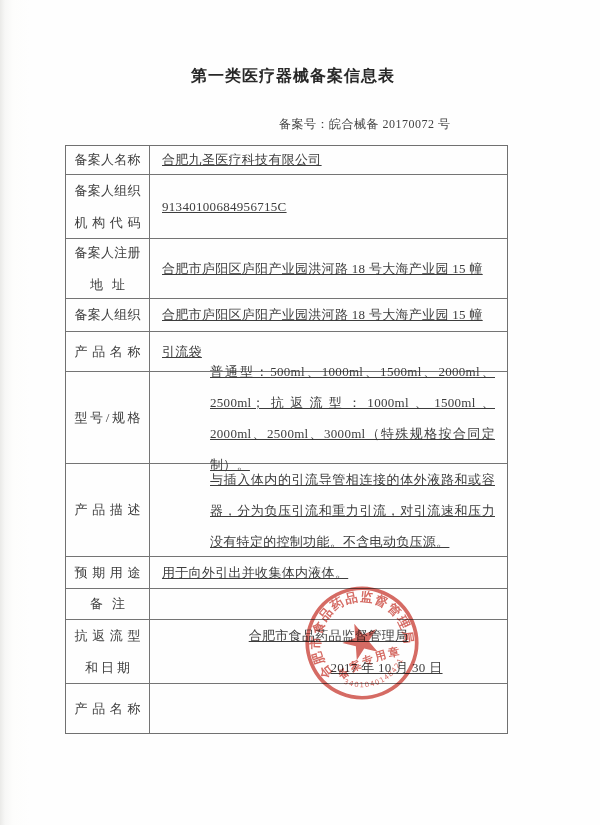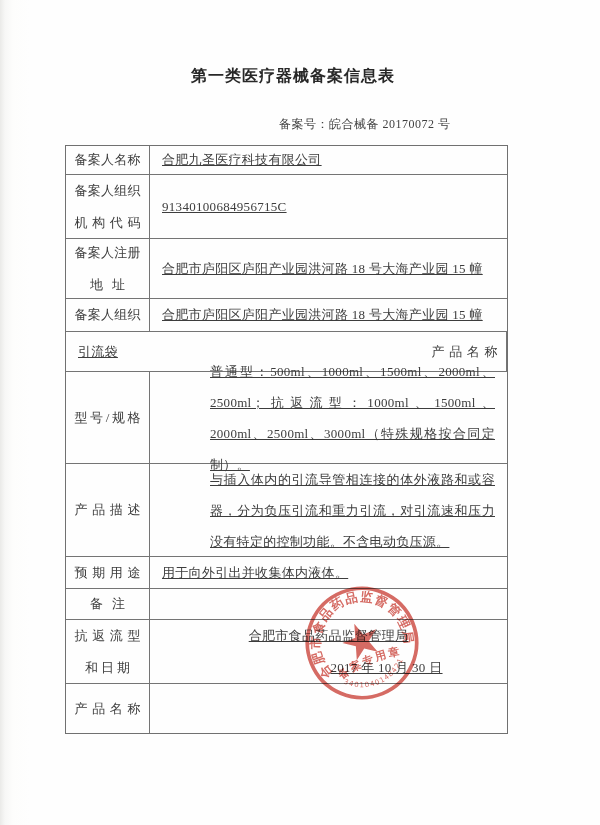--- a/index.html
+++ b/index.html
@@ -108,25 +108,25 @@
     <div class="row r3">
       <div class="cell lbl">
         <div class="lline jl">备案人组织</div>
       </div>
       <div class="cell val">
         <div class="vtext">合肥市庐阳区庐阳产业园洪河路 18 号大海产业园 15 幢</div>
       </div>
     </div>
 
     <div class="row r4">
+      <div class="cell lbl">
+        <div class="lline jl">产品名称</div>
+      </div>
       <div class="cell val">
         <div class="vtext">引流袋</div>
-      </div>
-      <div class="cell lbl">
-        <div class="lline jl">产品名称</div>
       </div>
     </div>
 
     <div class="row r5 just">
       <div class="cell lbl">
         <div class="lline jl">型号/规格</div>
       </div>
       <div class="cell val">
         <div class="vtext">普通型：500ml、1000ml、1500ml、2000ml、2500ml；抗返流型：1000ml、1500ml、2000ml、2500ml、3000ml（特殊规格按合同定制）。</div>
       </div>

